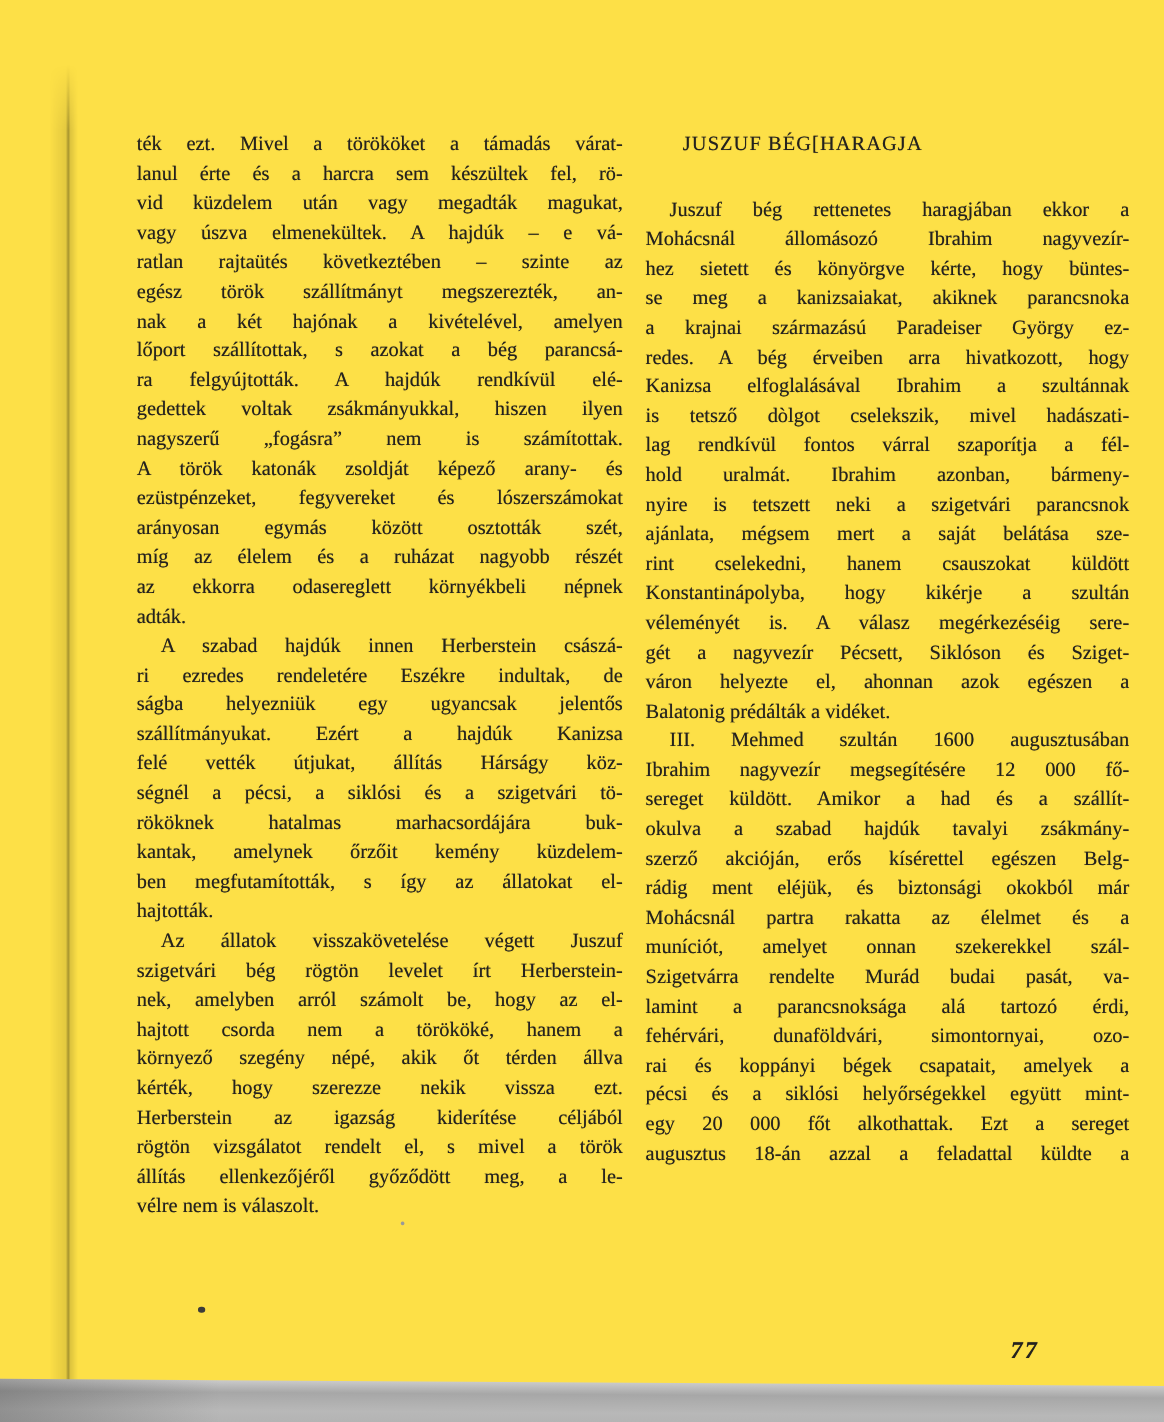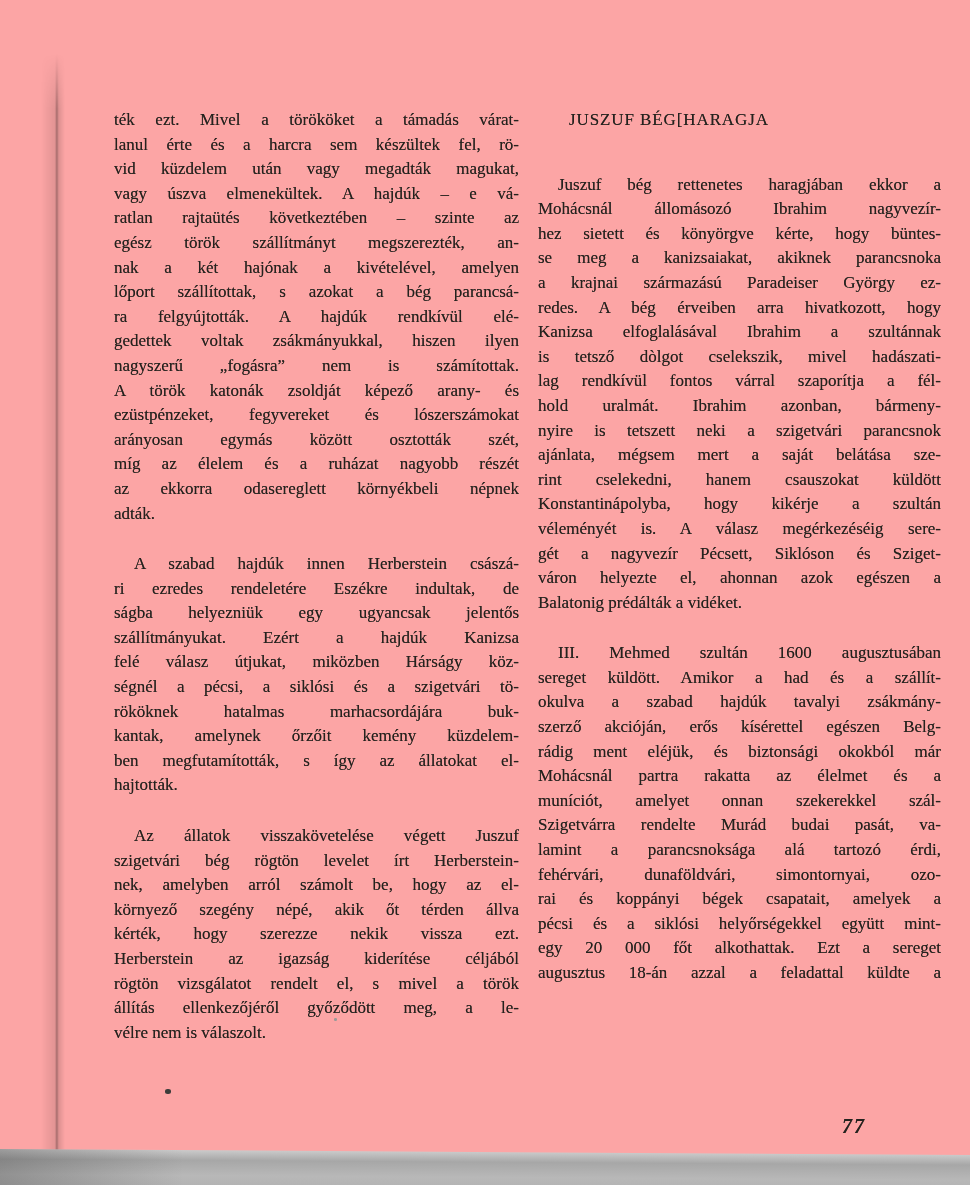--- a/index.html
+++ b/index.html
@@ -11,21 +11,21 @@
     width: 970px;
     height: 1185px;
     position: relative;
     overflow: hidden;
     font-family: "Liberation Serif", "DejaVu Serif", serif;
     color: #24221e;
   }
   .page {
     position: absolute;
     inset: 0;
-    background: #fca5a5;
+    background: #fde047;
   }
   
   .crease {
     position: absolute;
     left: 41px;
     top: 54px;
     width: 24px;
     height: 1098px;
     background: linear-gradient(to right,
       rgba(0,0,0,0) 0%,
@@ -59,33 +59,33 @@
   .col {
     position: absolute;
     top: 108px;
   }
   .col-left  { left: 114px; width: 405px; }
   .col-right { left: 538px; width: 403px; }
   .heading {
     font-size: 17px;
     line-height: 24.6px;
     letter-spacing: 0.9px;
-    margin: 0 0 40px 31px;
+    margin: 0 0 30px 31px;
     font-weight: normal;
     text-shadow: 0 0 0.6px rgba(36,34,30,0.65);
   }
   .para { margin: 0; }
   .line {
     font-size: 17px;
     line-height: 24.6px;
     text-align: justify;
     text-align-last: justify;
     text-shadow: 0 0 0.6px rgba(36,34,30,0.6);
   }
-  .line.firstline { text-indent: 20px; margin-top: 26px; }
+  .line.firstline { text-indent: 20px; }
   .line.lastline  { text-align-last: left; }
   .page-number {
     position: absolute;
     left: 842px;
     top: 1115px;
     font-size: 20px;
     font-weight: bold;
     font-style: italic;
     letter-spacing: 2px;
     text-shadow: 0 0 0.6px rgba(36,34,30,0.6);
@@ -120,31 +120,32 @@
         <div class="line">arányosan egymás között osztották szét,</div>
         <div class="line">míg az élelem és a ruházat nagyobb részét</div>
         <div class="line">az ekkorra odasereglett környékbeli népnek</div>
         <div class="line lastline">adták.</div>
       </div>
       <div class="para">
         <div class="line firstline">A szabad hajdúk innen Herberstein császá-</div>
         <div class="line">ri ezredes rendeletére Eszékre indultak, de</div>
         <div class="line">ságba helyezniük egy ugyancsak jelentős</div>
         <div class="line">szállítmányukat. Ezért a hajdúk Kanizsa</div>
-        <div class="line">felé válasz útjukat, miközben Hárságy köz-</div>
+        <div class="line">felé vették útjukat, állítás Hárságy köz-</div>
         <div class="line">ségnél a pécsi, a siklósi és a szigetvári tö-</div>
         <div class="line">rököknek hatalmas marhacsordájára buk-</div>
         <div class="line">kantak, amelynek őrzőit kemény küzdelem-</div>
         <div class="line">ben megfutamították, s így az állatokat el-</div>
         <div class="line lastline">hajtották.</div>
       </div>
       <div class="para">
         <div class="line firstline">Az állatok visszakövetelése végett Juszuf</div>
         <div class="line">szigetvári bég rögtön levelet írt Herberstein-</div>
         <div class="line">nek, amelyben arról számolt be, hogy az el-</div>
+        <div class="line">hajtott csorda nem a törököké, hanem a</div>
         <div class="line">környező szegény népé, akik őt térden állva</div>
         <div class="line">kérték, hogy szerezze nekik vissza ezt.</div>
         <div class="line">Herberstein az igazság kiderítése céljából</div>
         <div class="line">rögtön vizsgálatot rendelt el, s mivel a török</div>
         <div class="line">állítás ellenkezőjéről győződött meg, a le-</div>
         <div class="line lastline">vélre nem is válaszolt.</div>
       </div>
     </div>
 
   <div class="col col-right">
@@ -165,20 +166,21 @@
           <div class="line">ajánlata, mégsem mert a saját belátása sze-</div>
           <div class="line">rint cselekedni, hanem csauszokat küldött</div>
           <div class="line">Konstantinápolyba, hogy kikérje a szultán</div>
           <div class="line">véleményét is. A válasz megérkezéséig sere-</div>
           <div class="line">gét a nagyvezír Pécsett, Siklóson és Sziget-</div>
           <div class="line">váron helyezte el, ahonnan azok egészen a</div>
           <div class="line lastline">Balatonig prédálták a vidéket.</div>
         </div>
         <div class="para">
           <div class="line firstline">III. Mehmed szultán 1600 augusztusában</div>
+          <div class="line">Ibrahim nagyvezír megsegítésére 12 000 fő-</div>
           <div class="line">sereget küldött. Amikor a had és a szállít-</div>
           <div class="line">okulva a szabad hajdúk tavalyi zsákmány-</div>
           <div class="line">szerző akcióján, erős kísérettel egészen Belg-</div>
           <div class="line">rádig ment eléjük, és biztonsági okokból már</div>
           <div class="line">Mohácsnál partra rakatta az élelmet és a</div>
           <div class="line">muníciót, amelyet onnan szekerekkel szál-</div>
           <div class="line">Szigetvárra rendelte Murád budai pasát, va-</div>
           <div class="line">lamint a parancsnoksága alá tartozó érdi,</div>
           <div class="line">fehérvári, dunaföldvári, simontornyai, ozo-</div>
           <div class="line">rai és koppányi bégek csapatait, amelyek a</div>

